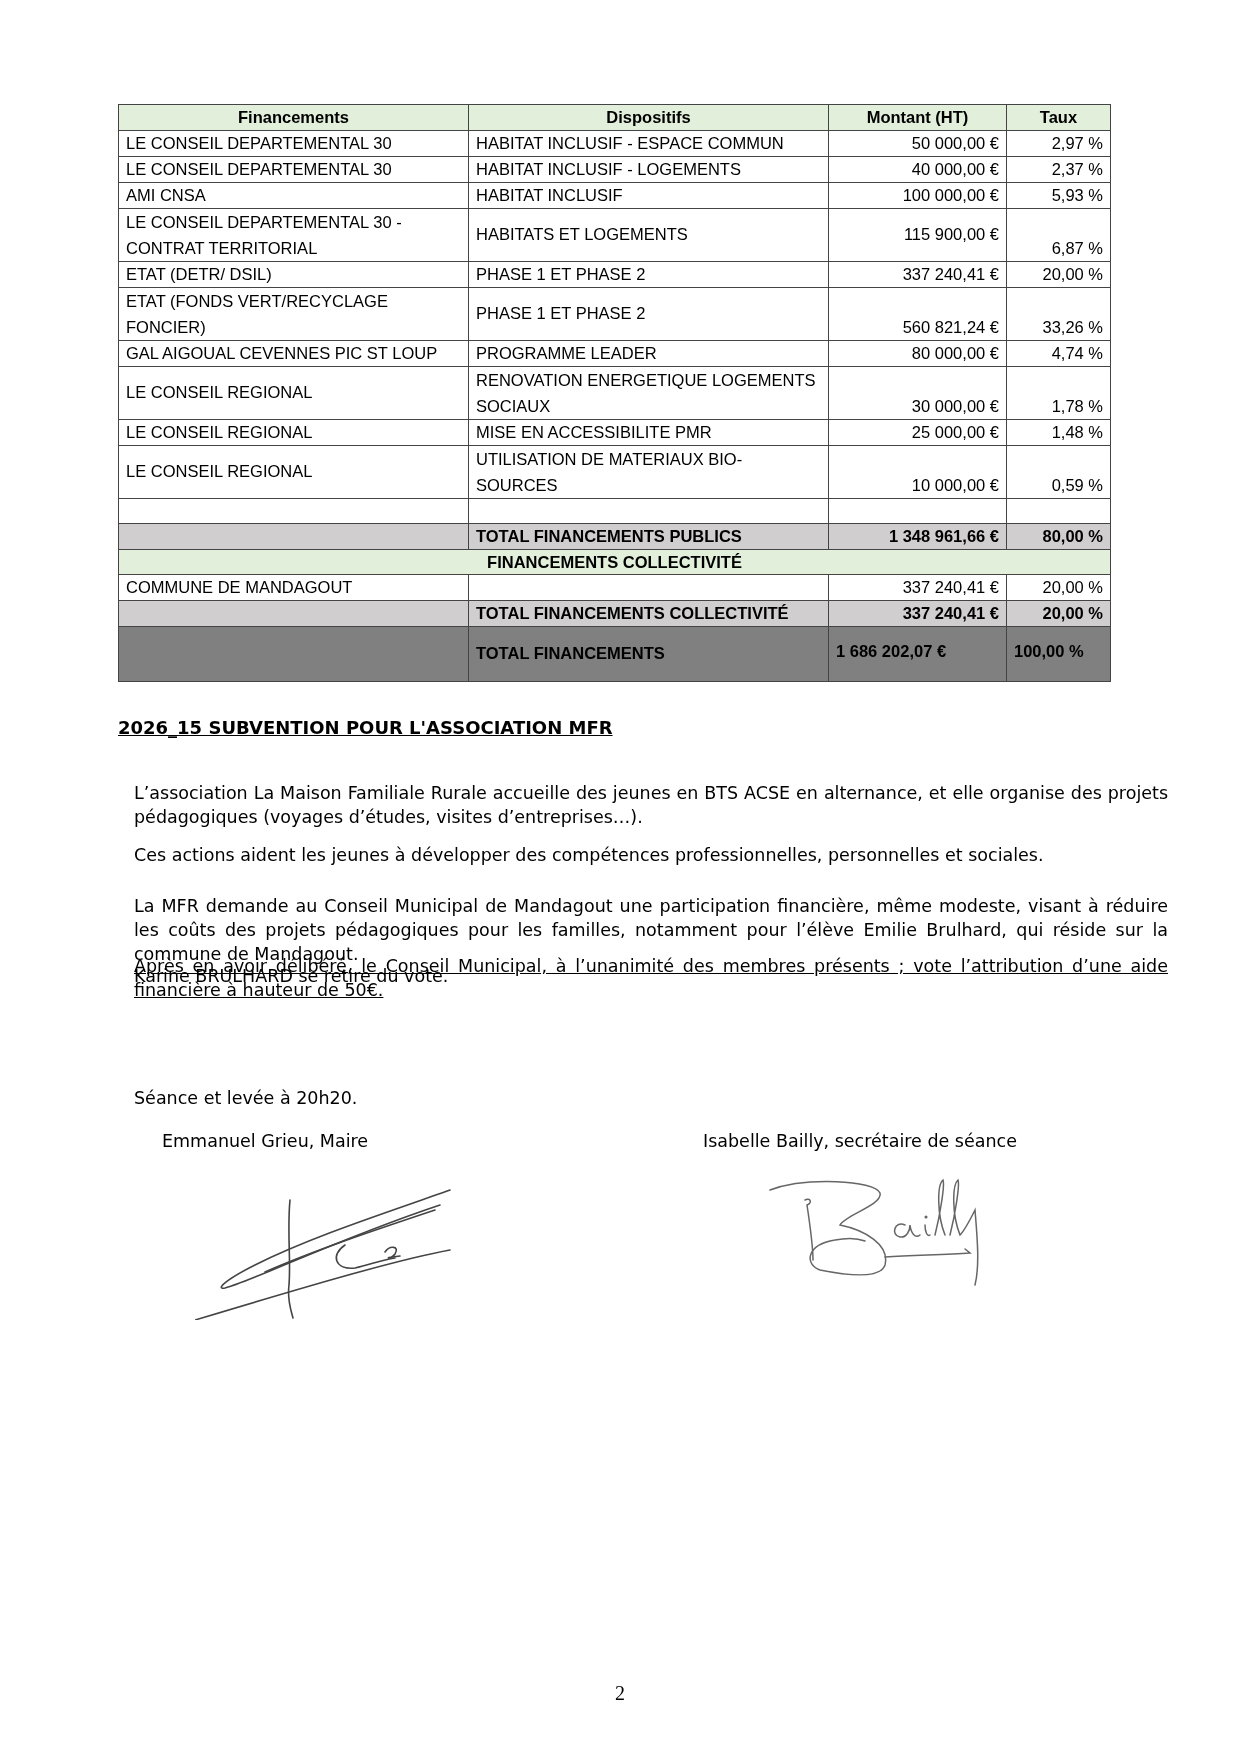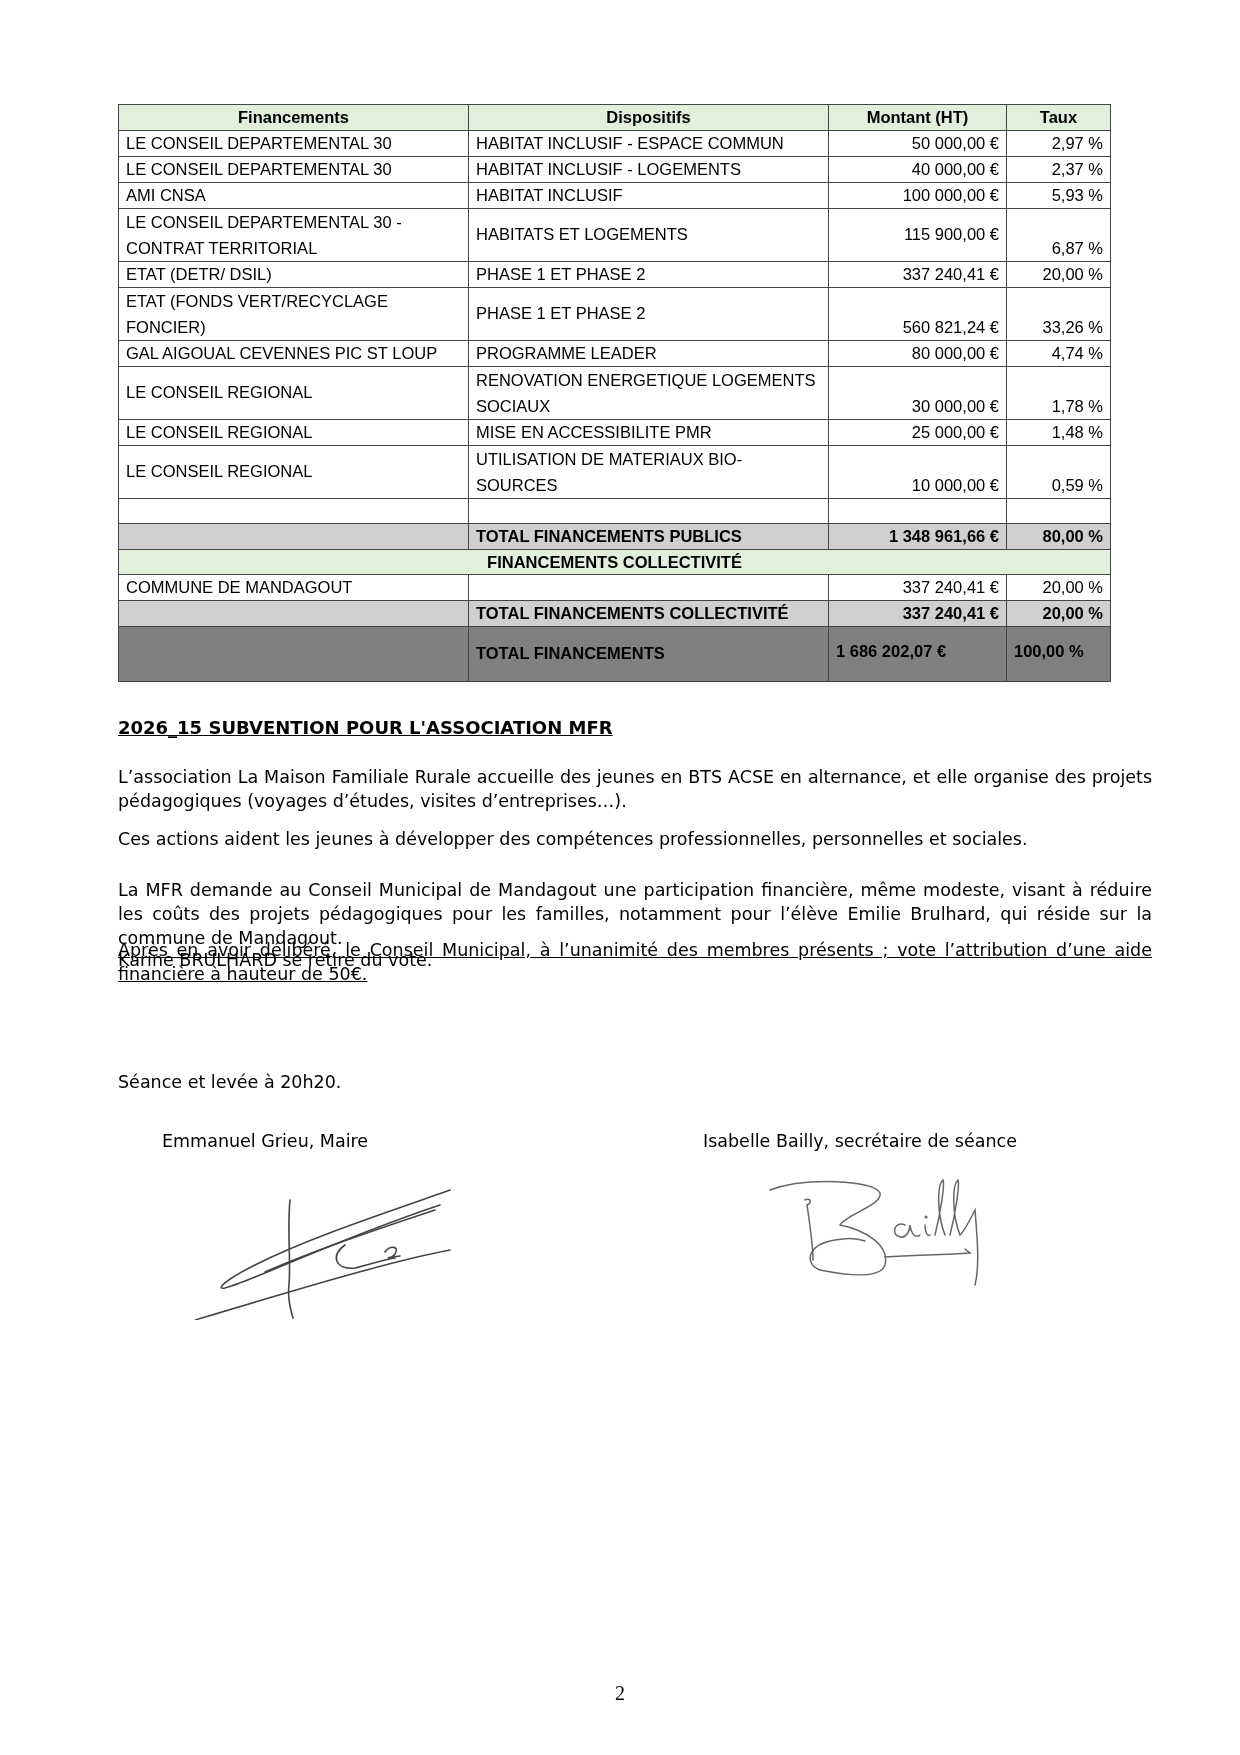--- a/index.html
+++ b/index.html
@@ -32,21 +32,21 @@
   table.fin tr.grand td { background: #808080; font-weight: bold; height: 36px; }
   table.fin tr.grand td.gl { vertical-align: top; padding-top: 14px; }
   table.fin tr.grand td.gn { vertical-align: bottom; text-align: left; padding-bottom: 18px; }
   .indent { padding-left: 4px; }
 
   .doc {
     position: absolute; left: 118px; width: 1034px;
     font-family: "DejaVu Sans", sans-serif; font-size: 17.5px; line-height: 24px;
   }
   .heading { top: 716px; font-weight: bold; text-decoration: underline; font-size: 18px; }
-  .para { text-align: justify; margin: 0; }
+  .para { text-align: justify; margin: 16px; }
   .p1 { top: 765px; }
   .p2 { top: 827px; }
   .p3 { top: 878px; }
   .p4 { top: 948px; }
   .p5 { top: 938px; text-decoration: underline; }
   .p6 { top: 1070px; }
 
   .sig-left-name { position: absolute; left: 162px; top: 1131px; font-family: "DejaVu Sans", sans-serif; font-size: 17.5px; }
   .sig-right-name { position: absolute; left: 703px; top: 1131px; font-family: "DejaVu Sans", sans-serif; font-size: 17.5px; }
   .sig-left { position: absolute; left: 195px; top: 1180px; width: 260px; height: 140px; }

